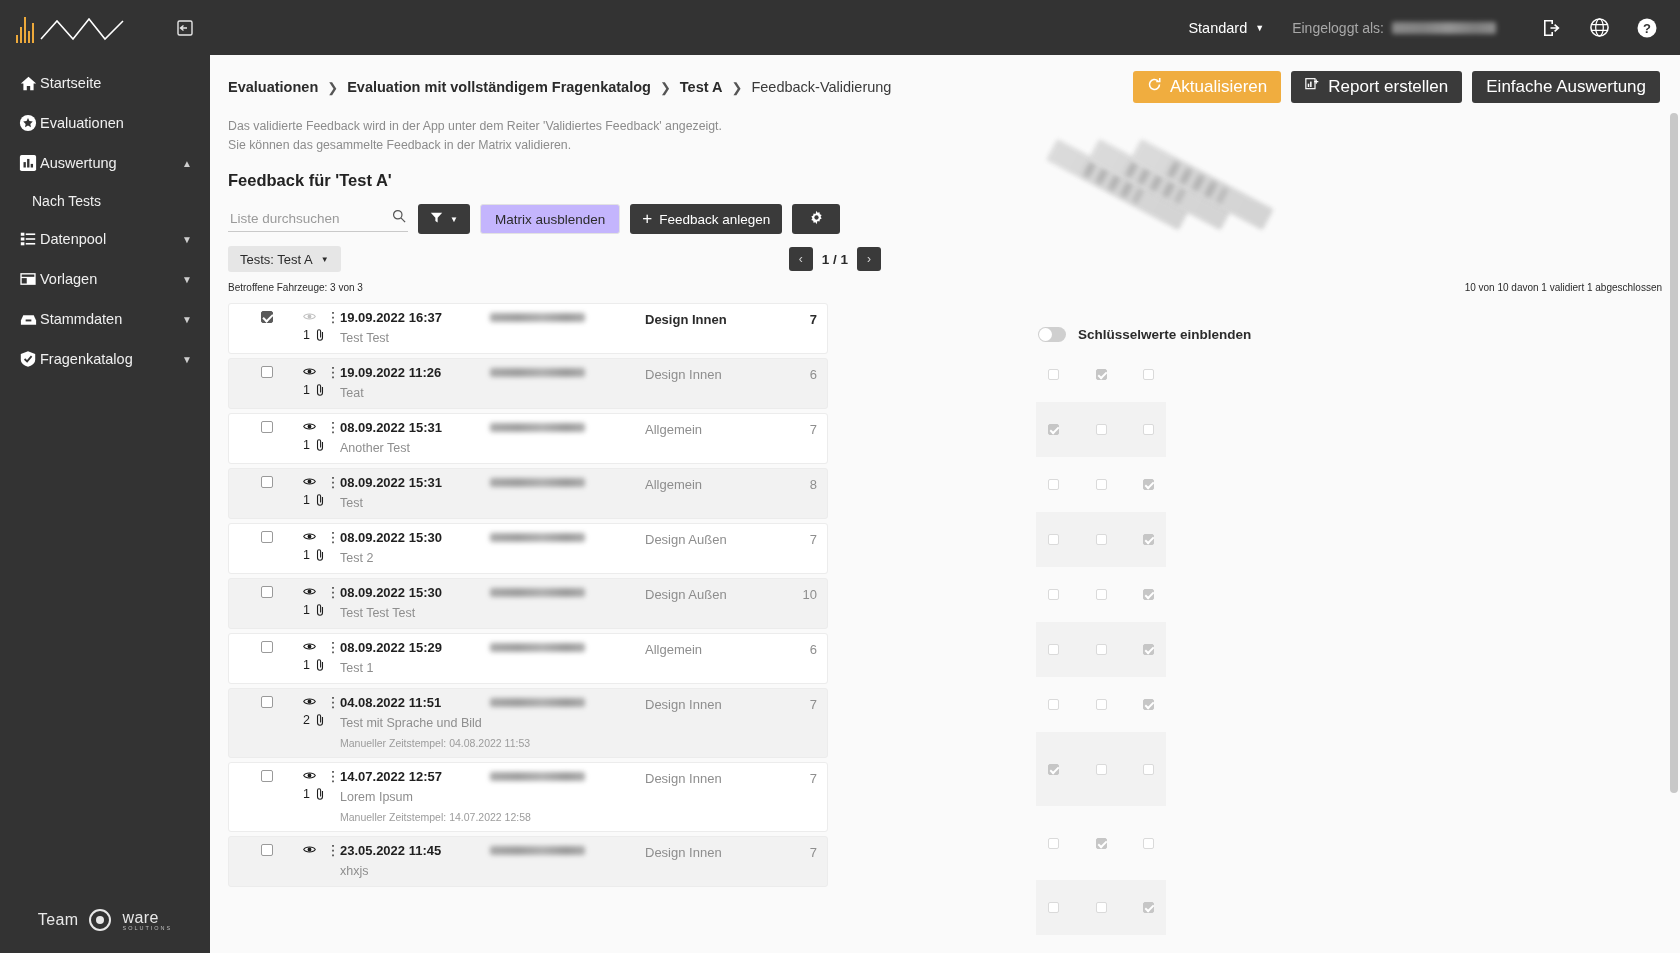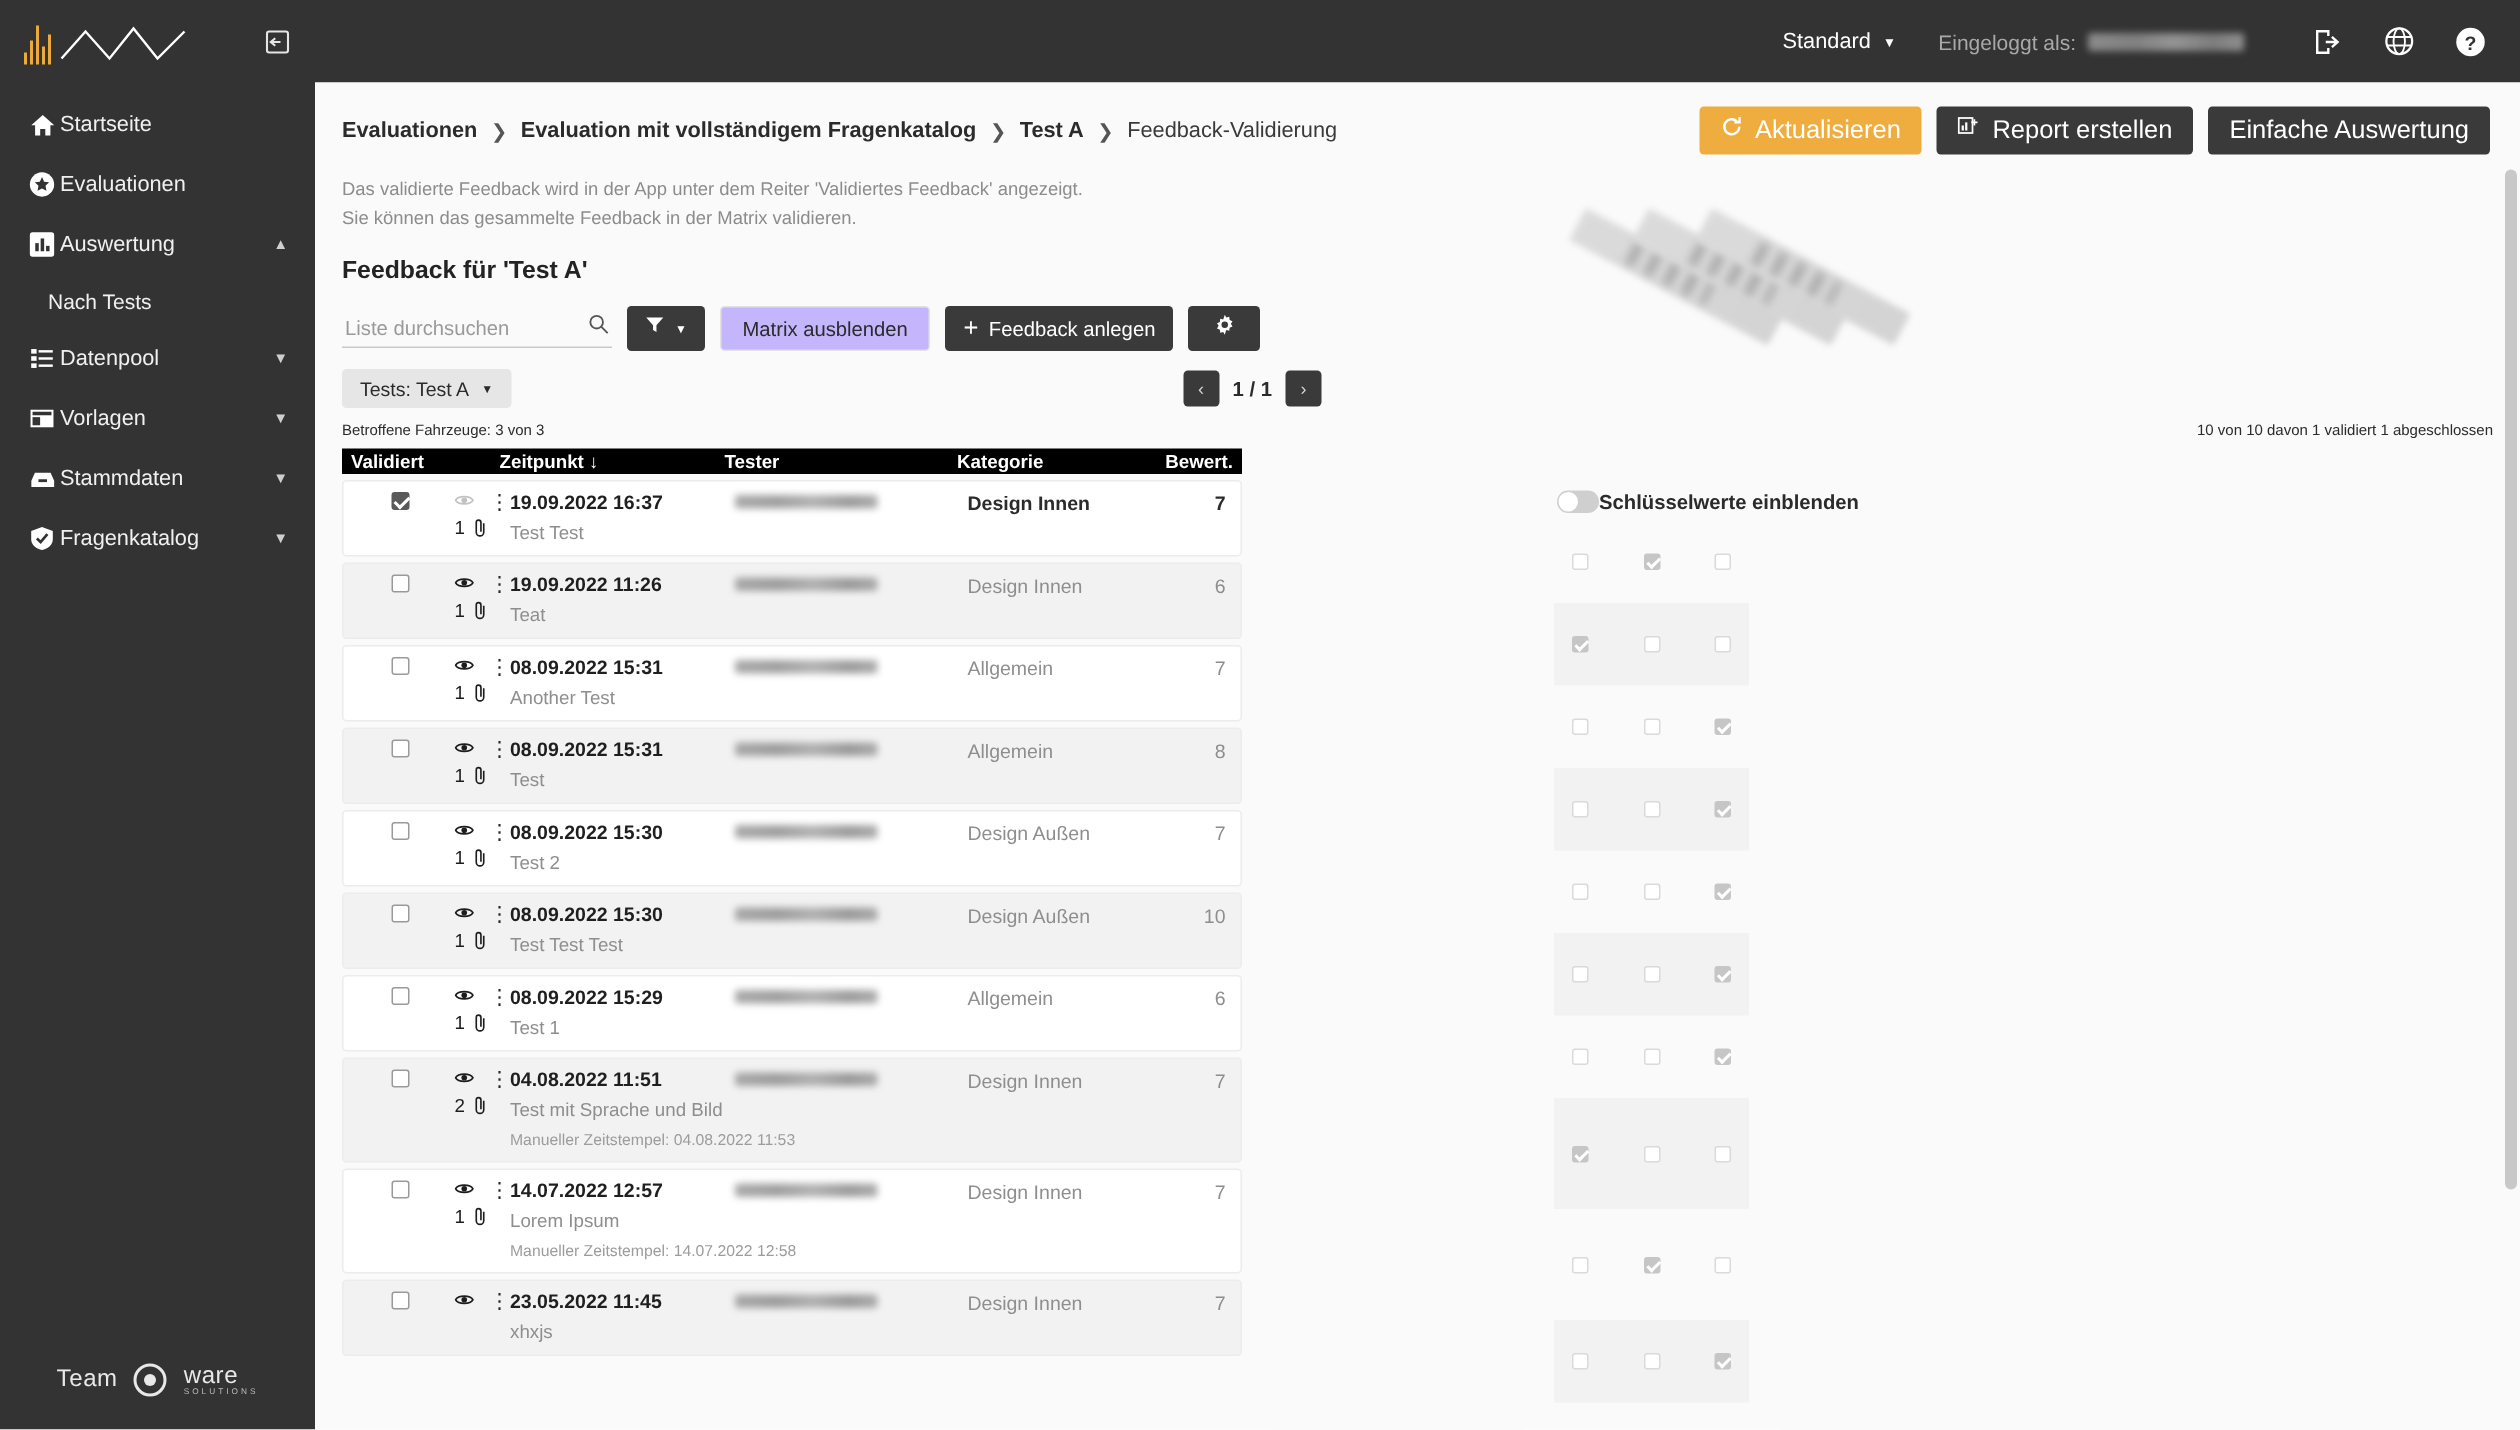--- a/index.html
+++ b/index.html
@@ -166,21 +166,21 @@
     position:absolute; width: 24px; height: 150px; transform-origin: top left;
     transform: rotate(-62deg);
     background: linear-gradient(180deg,#dadada,#d2d2d2);
     filter: blur(2.2px); border-radius: 2px; opacity:.95;
   }
   .mx-col-head::after{
     content:""; position:absolute; left:4px; top:40px; width:16px; height:60px;
     background: repeating-linear-gradient(180deg,#8d8d8d 0 6px,transparent 6px 14px);
     filter: blur(2px); opacity:.7;
   }
-  .mx-toggle-row { position:absolute; left: 10px; top: 272px; display:flex; align-items:center; gap:0; }
+  .mx-toggle-row { position:absolute; left: 10px; top: 272px; display:flex; align-items:center; gap:12px; }
   .toggle { width:28px; height:15px; border-radius:8px; background:#cfcfcf; position:relative; cursor:pointer; }
   .toggle::after{ content:""; position:absolute; left:1px; top:1px; width:13px; height:13px; border-radius:50%; background:#fff;}
   .mx-toggle-lbl { font-size:13.5px; font-weight:700; color:#2b2b2b; }
 
   .mx-rows { position:absolute; left: 0; top: 292px; width: 150px; }
   .mx-row { display:flex; align-items:center; justify-content:space-between;
     padding: 0 12px; width: 130px; margin-left: 8px; }
   .mx-row.alt { background:#f2f2f2; }
   .mcb { width:11px; height:11px; border:1px solid #dadada; border-radius:2px; background:#fff; position:relative; cursor:pointer;}
   .mcb.checked { background:#c6c6c6; border-color:#c6c6c6; }
@@ -443,30 +443,20 @@
         <span class="pg-btn">›</span>
       </div>
     </div>
 
     <div class="statsrow">
       <span>Betroffene Fahrzeuge: 3 von 3</span>
       <span class="stats-right">10 von 10 davon 1 validiert 1 abgeschlossen</span>
     </div>
 
     <div class="tablewrap">
-      <div class="thead">
-        <span class="th-valid">Validiert</span>
-        <span class="th-time">
-          <span>Zeitpunkt</span>
-          <span> ↓</span>
-        </span>
-        <span class="th-tester">Tester</span>
-        <span class="th-cat">Kategorie</span>
-        <span class="th-rate">Bewert.</span>
-      </div>
       <div id="rows-host">
           <div class="row">
             <div class="cell-valid">
               <div class="vtop">
                 <span class="cb v-cb checked"></span>
                 <span class="eye dim">
                   <svg width="13" height="13" viewBox="0 0 18 18">
                     <path d="M1 9 C3.5 4.5 14.5 4.5 17 9 C14.5 13.5 3.5 13.5 1 9 Z" fill="none" stroke="currentColor" stroke-width="1.5"></path>
                     <circle cx="9" cy="9" r="2.6" fill="currentColor"></circle>
                   </svg>

